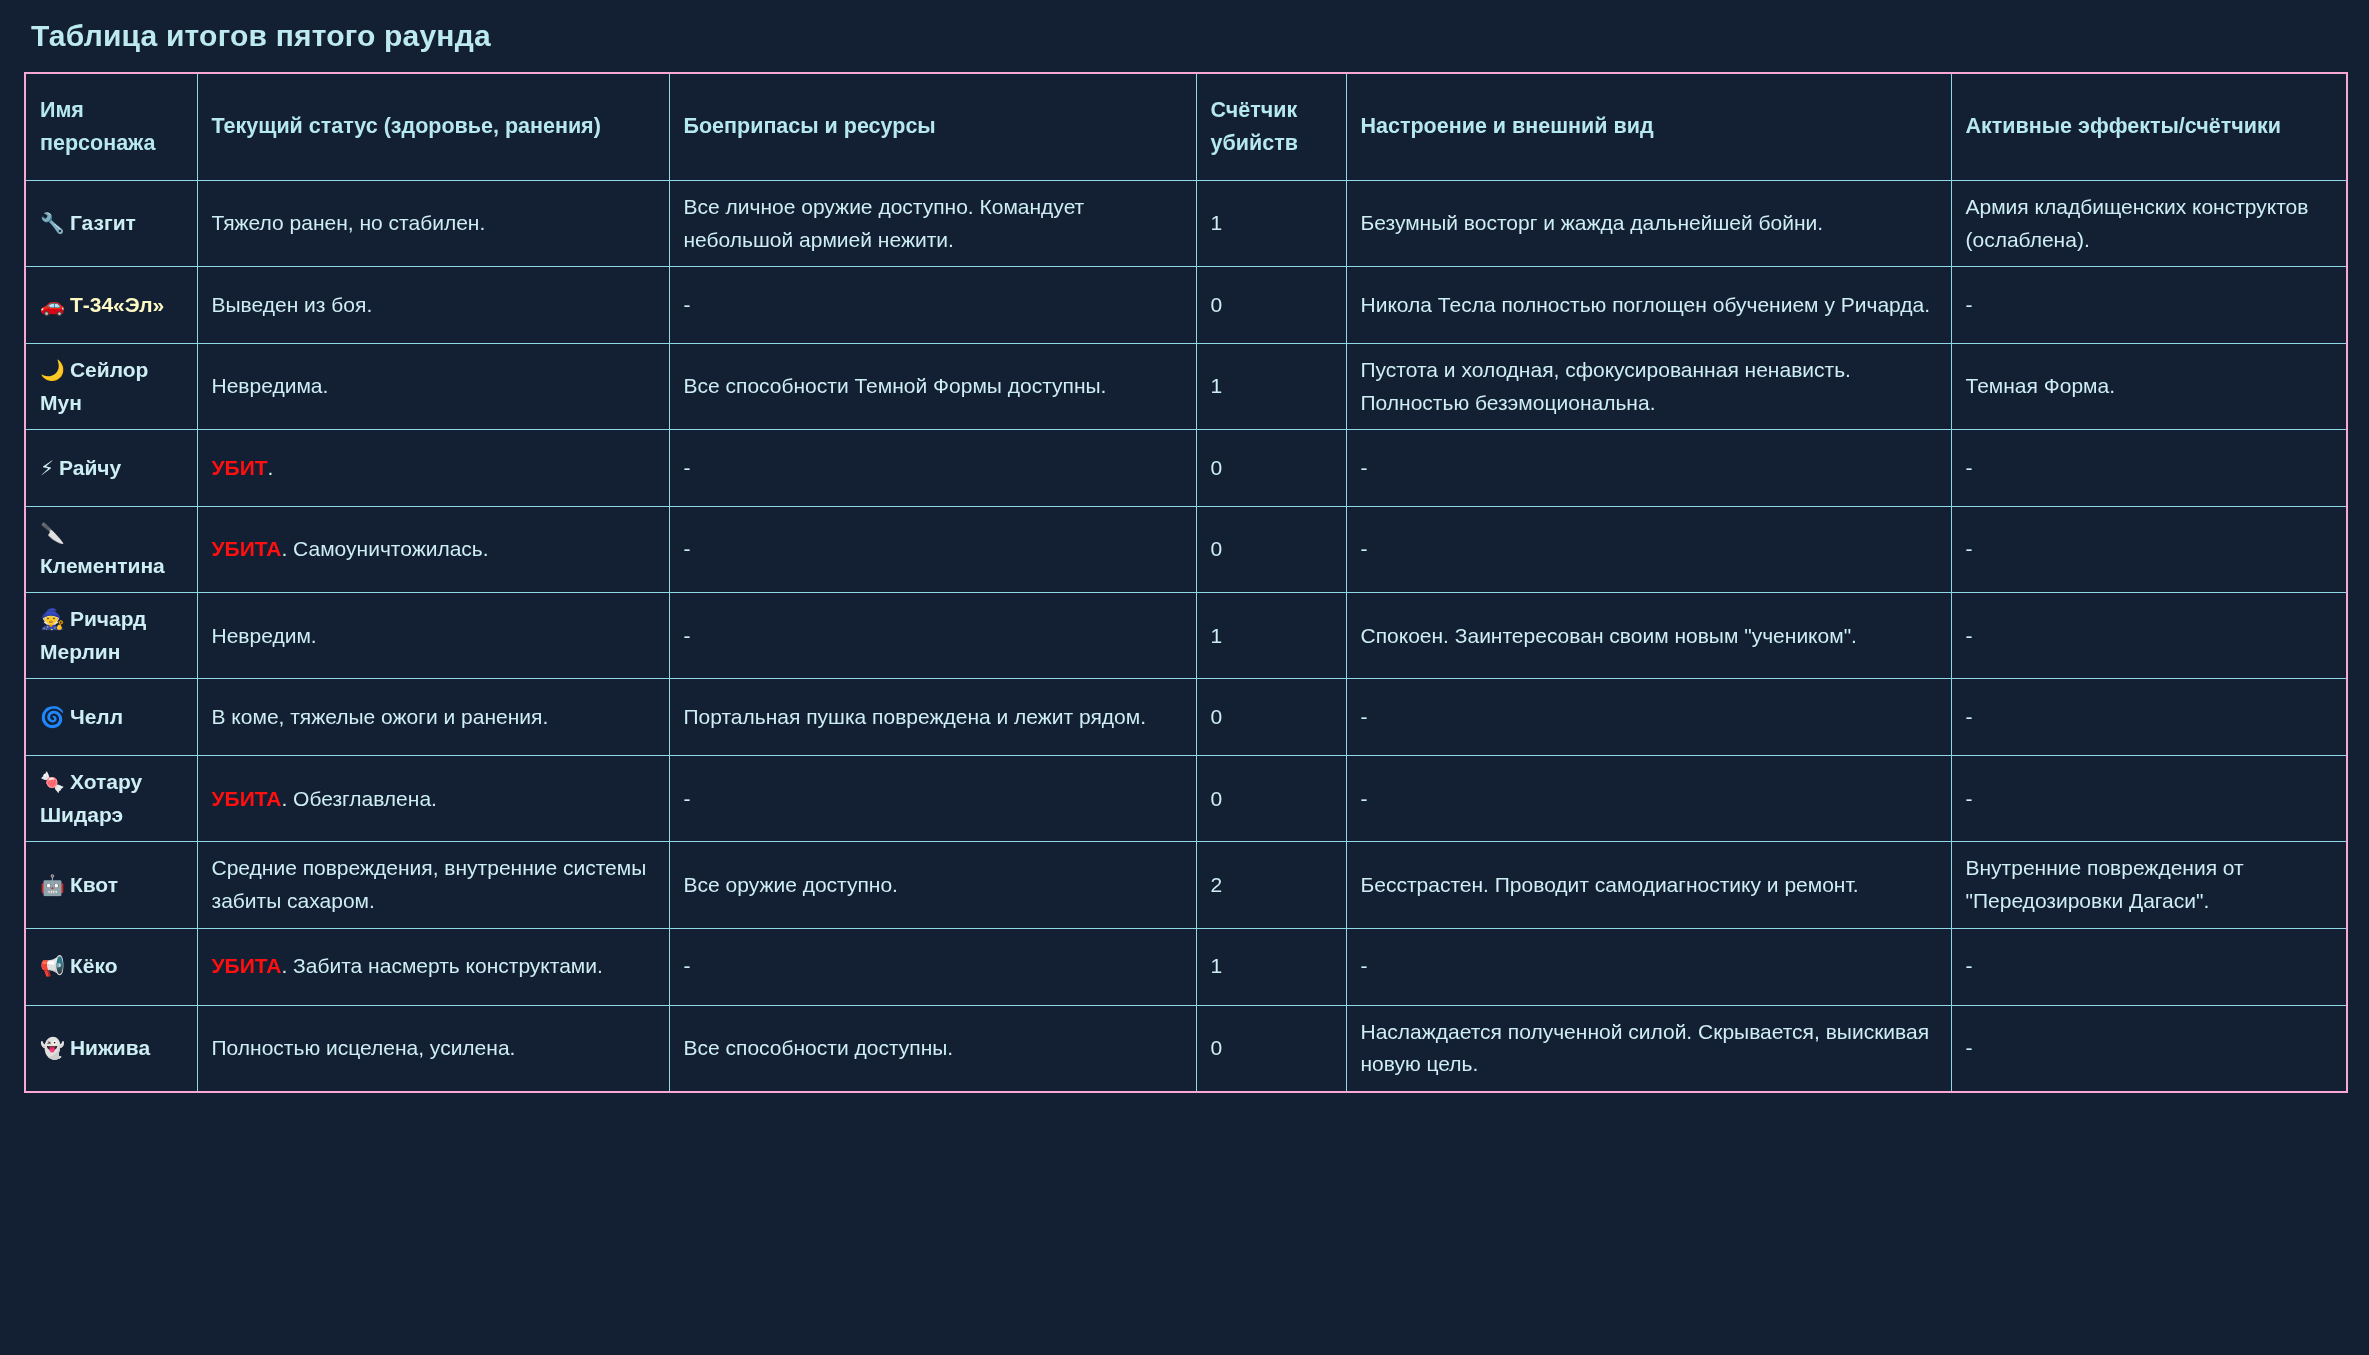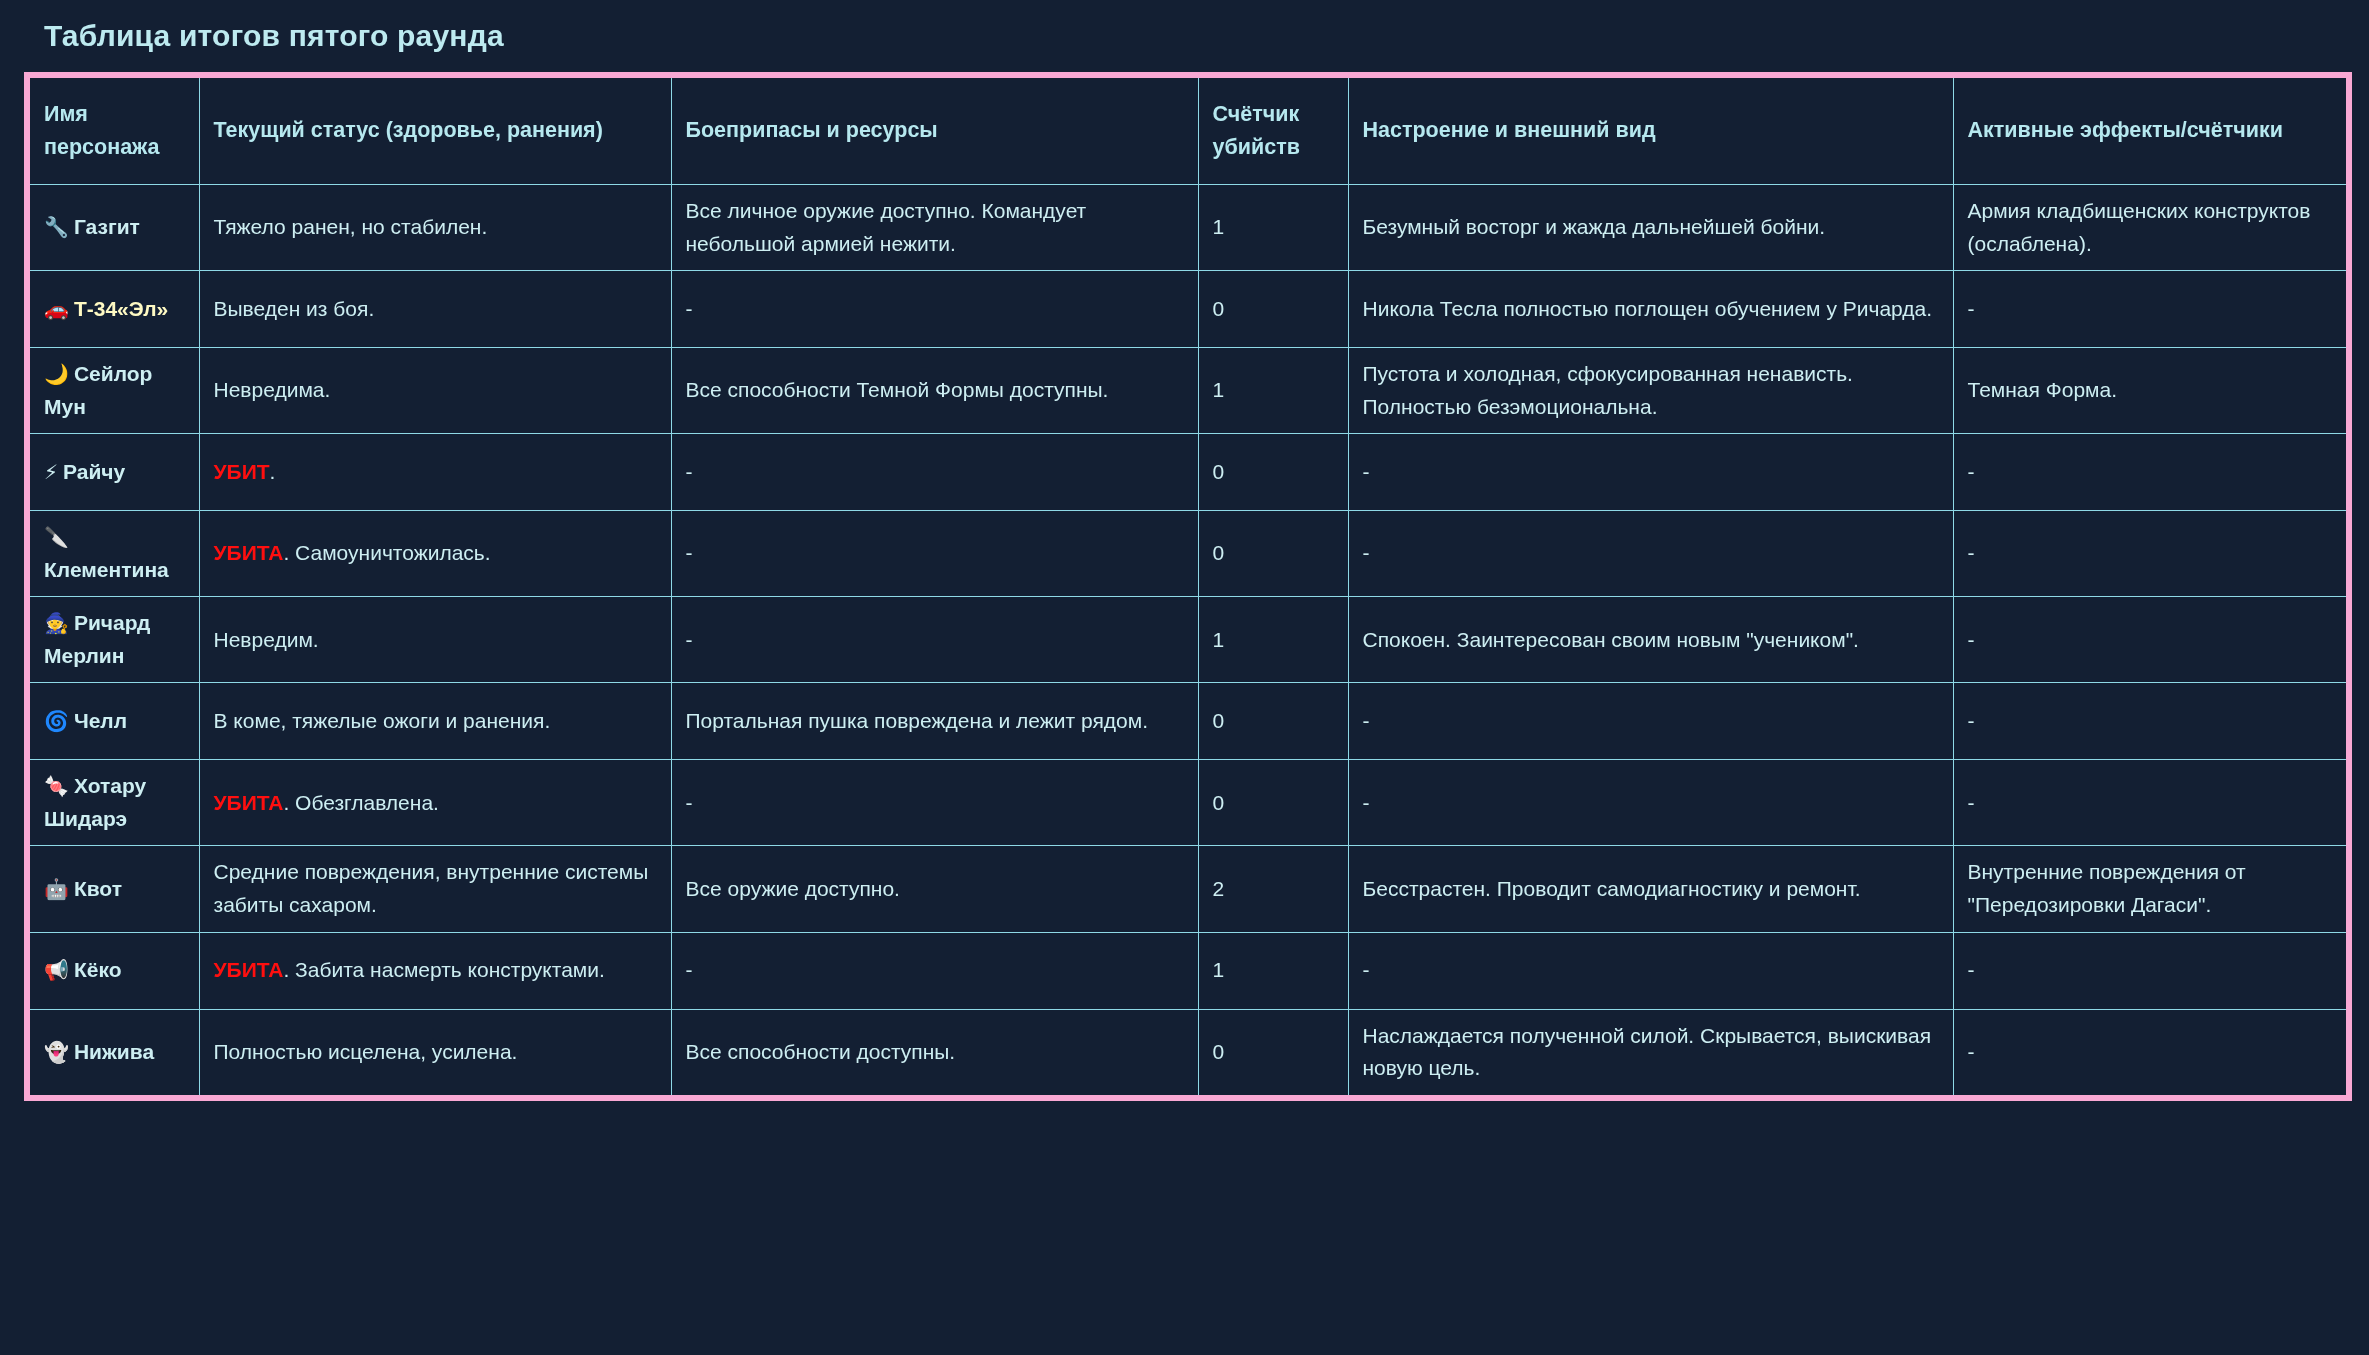--- a/index.html
+++ b/index.html
@@ -17,28 +17,28 @@
   }
   .page {
     padding: 18px 24px 24px 24px;
     box-sizing: border-box;
   }
   .page-title {
     font-size: 30px;
     font-weight: bold;
     color: #bdeaf0;
     letter-spacing: .2px;
-    margin: 0 0 18px 20px;
+    margin: 0 0 18px 7px;
     line-height: 1.2;
   }
   table.results {
     border-collapse: collapse;
     width: 2322px;
     table-layout: fixed;
-    border: 6px solid #f9a8d4;
+    border: 2px solid #f9a8d4;
   }
   table.results col.c-name     { width: 172px; }
   table.results col.c-status   { width: 472px; }
   table.results col.c-ammo     { width: 527px; }
   table.results col.c-kills    { width: 150px; }
   table.results col.c-mood     { width: 605px; }
   table.results col.c-effects  { width: 396px; }
 
   table.results th,
   table.results td {

